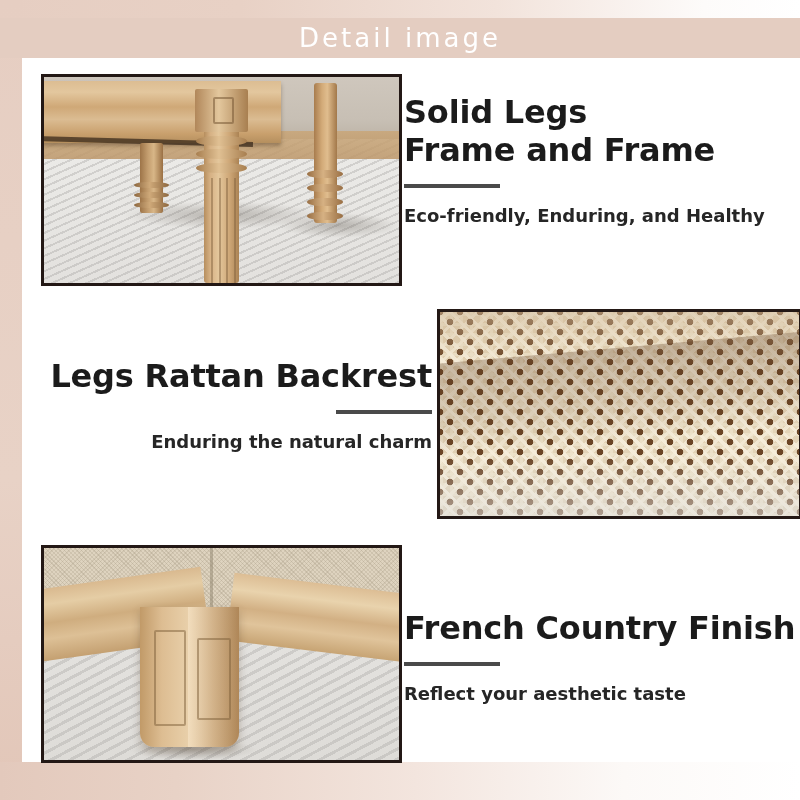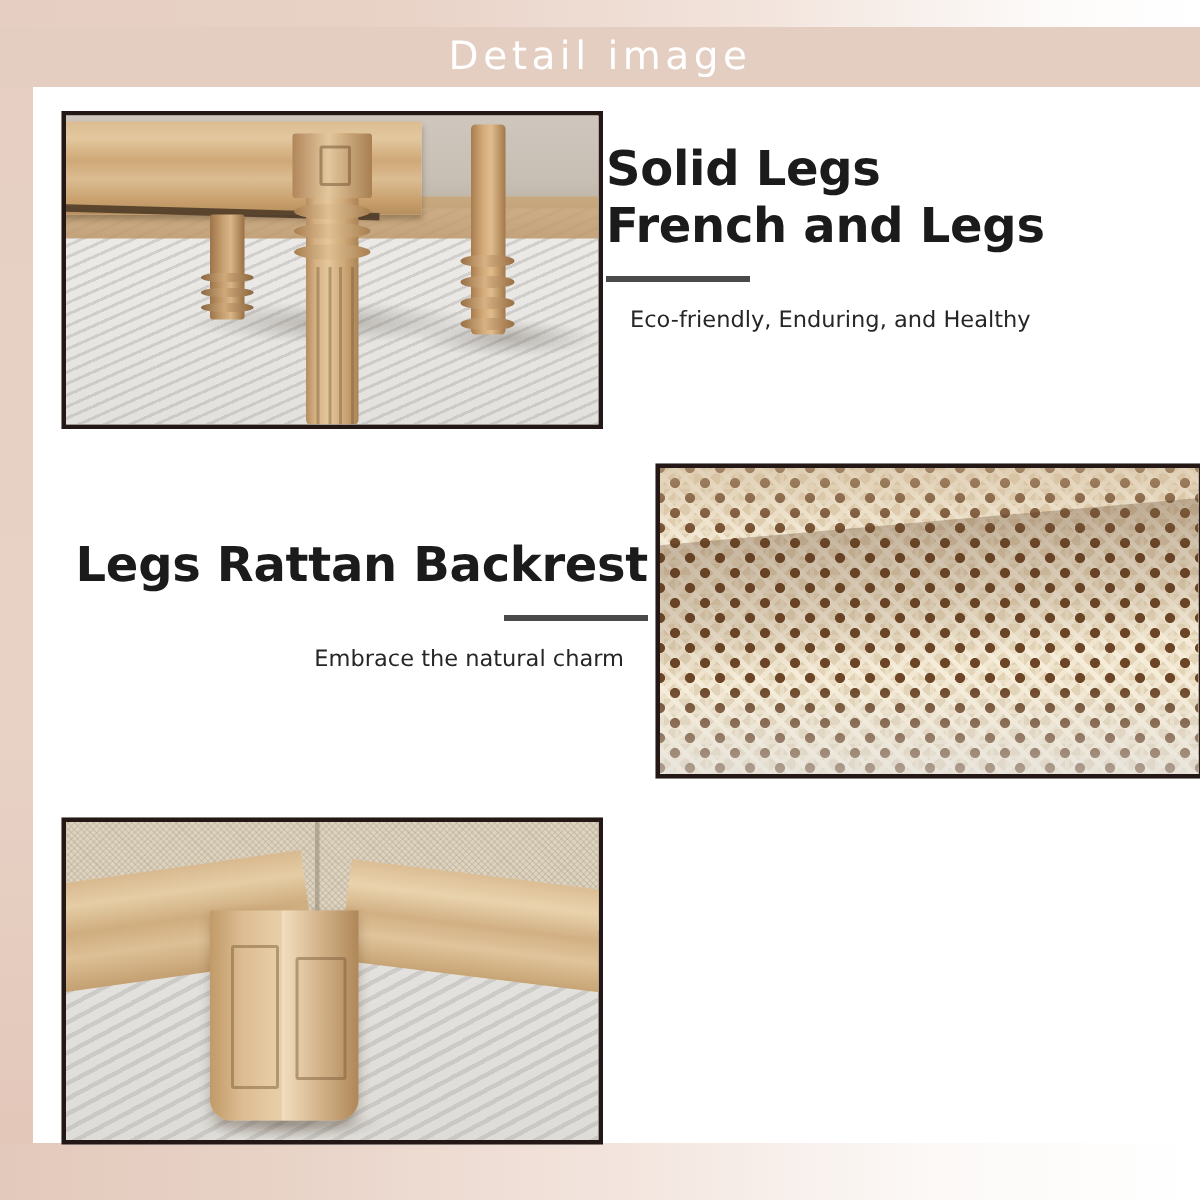--- a/index.html
+++ b/index.html
@@ -301,25 +301,25 @@
     letter-spacing: -0.2px;
     margin: 0;
   }
   .tb-rule {
     width: 96px;
     height: 4px;
     background: #4a4a4a;
     margin: 14px 0 16px 0;
   }
   .tb-sub {
-    font-size: 15px;
-    font-weight: 400;
+    font-size: 18px;
+    font-weight: 700;
     color: #262626;
     line-height: 1.3;
-    margin: 16px;
+    margin: 0;
   }
 
   .tb-wood   { left: 382px; top: 36px;  width: 392px; text-align: left; }
   .tb-rattan { left: 6px;   top: 300px; width: 404px; text-align: right; }
   .tb-rattan .tb-rule { margin-left: auto; margin-right: 0; }
   .tb-finish { left: 382px; top: 552px; width: 392px; text-align: left; }
 </style>
 </head>
 <body>
 
@@ -370,30 +370,30 @@
           <div class="flute" style="left:42%;"></div>
           <div class="flute" style="left:64%;"></div>
           <div class="flute" style="left:84%;"></div>
         </div>
       </div>
     </div>
 
     <div class="textblock tb-wood">
       <h2 class="tb-title">
         <span>Solid Legs</span><br>
-        <span>French and Legs</span>
+        <span>Frame and Frame</span>
       </h2>
       <div class="tb-rule"></div>
       <p class="tb-sub">Eco-friendly, Enduring, and Healthy</p>
     </div>
 
     <div class="textblock tb-rattan">
       <h2 class="tb-title">Legs Rattan Backrest</h2>
       <div class="tb-rule"></div>
-      <p class="tb-sub">Embrace the natural charm</p>
+      <p class="tb-sub">Enduring the natural charm</p>
     </div>
 
     <div class="photo photo-rattan">
       <div class="ph-inner">
         <div class="rattan"></div>
         <div class="rattan-shade-top"></div>
         <div class="rattan-band"></div>
         <div class="rattan-shade-bot"></div>
       </div>
     </div>
@@ -412,15 +412,20 @@
         <div class="rail-right"></div>
 
         <div class="corner-post">
           <div class="post-facet"></div>
           <div class="post-panel" style="left:14%;top:16%;width:28%;height:66%;"></div>
           <div class="post-panel" style="left:58%;top:22%;width:30%;height:56%;"></div>
         </div>
       </div>
     </div>
 
+    <div class="textblock tb-finish">
+      <h2 class="tb-title">French Country Finish</h2>
+      <div class="tb-rule"></div>
+      <p class="tb-sub">Reflect your aesthetic taste</p>
+    </div>
 
   </div>
 </div>
 
 </body></html>

